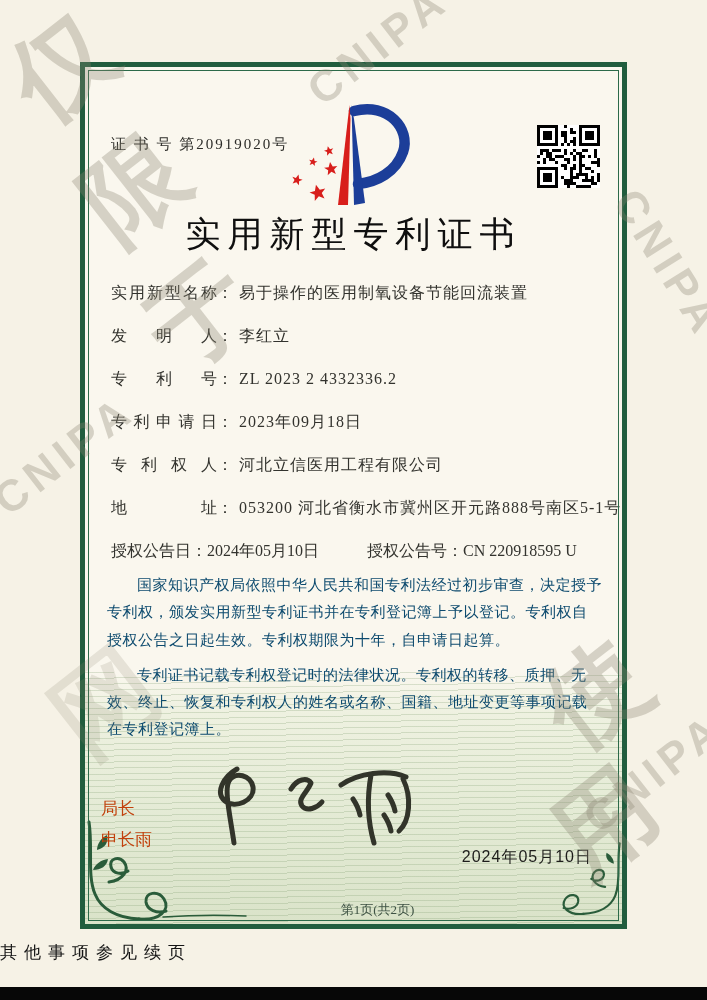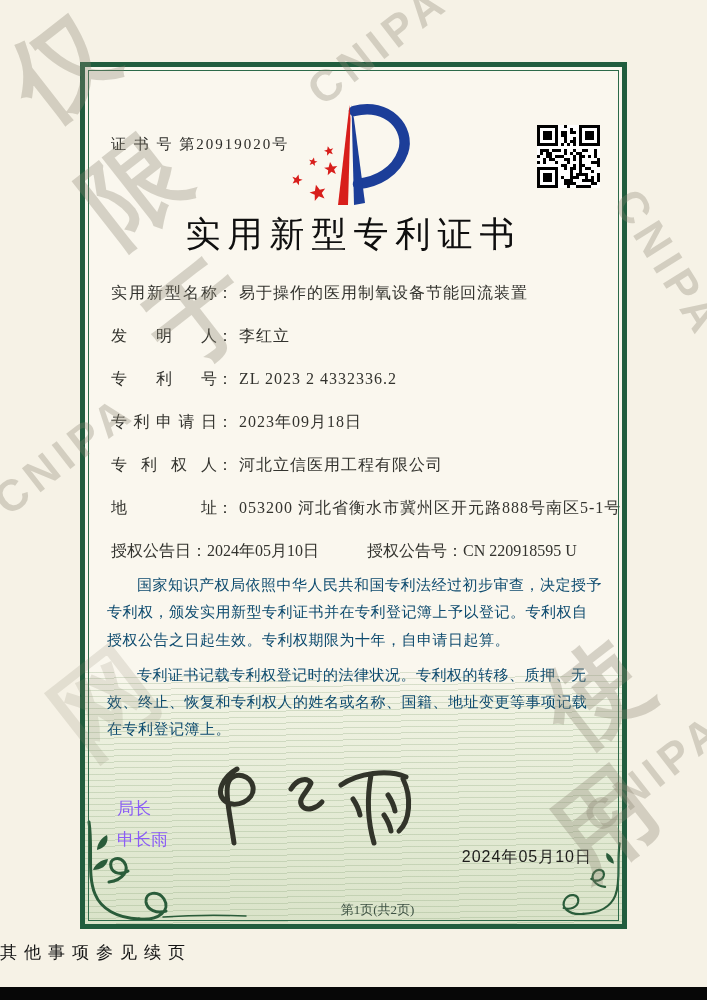--- a/index.html
+++ b/index.html
@@ -35,21 +35,21 @@
   .f-label{display:inline-block;width:106px;text-align:justify;text-align-last:justify;}
   .f-colon{padding-right:6px;}
   .f-value{letter-spacing:1px;}
   .grant .g2{margin-left:44px;}
   .paras{
     position:absolute;left:22px;right:20px;top:505px;font-size:15px;
     line-height:1.82;color:#0c4a6e;letter-spacing:.5px;z-index:3;
   }
   .paras p{margin:0 0 8px;text-indent:2em;}
   .signer{
-    position:absolute;left:32px;top:726px;font-size:17px;color:#8b5cf6;
+    position:absolute;left:16px;top:726px;font-size:17px;color:#c2410c;
     line-height:31px;font-family:"Liberation Sans","DejaVu Sans",sans-serif;z-index:3;
   }
   .sig{position:absolute;left:118px;top:688px;z-index:3;}
   .issue-date{
     position:absolute;right:30px;top:780px;font-size:16px;color:#1d1d1b;
     letter-spacing:1px;font-family:"Liberation Sans","DejaVu Sans",sans-serif;z-index:3;
   }
   .page-info{position:absolute;left:0;width:100%;top:834px;text-align:center;font-size:13px;color:#3e5244;z-index:3;margin-left:24px;}
   .vine{position:absolute;z-index:2;}
   .vine-left{left:-2px;bottom:-1px;}

